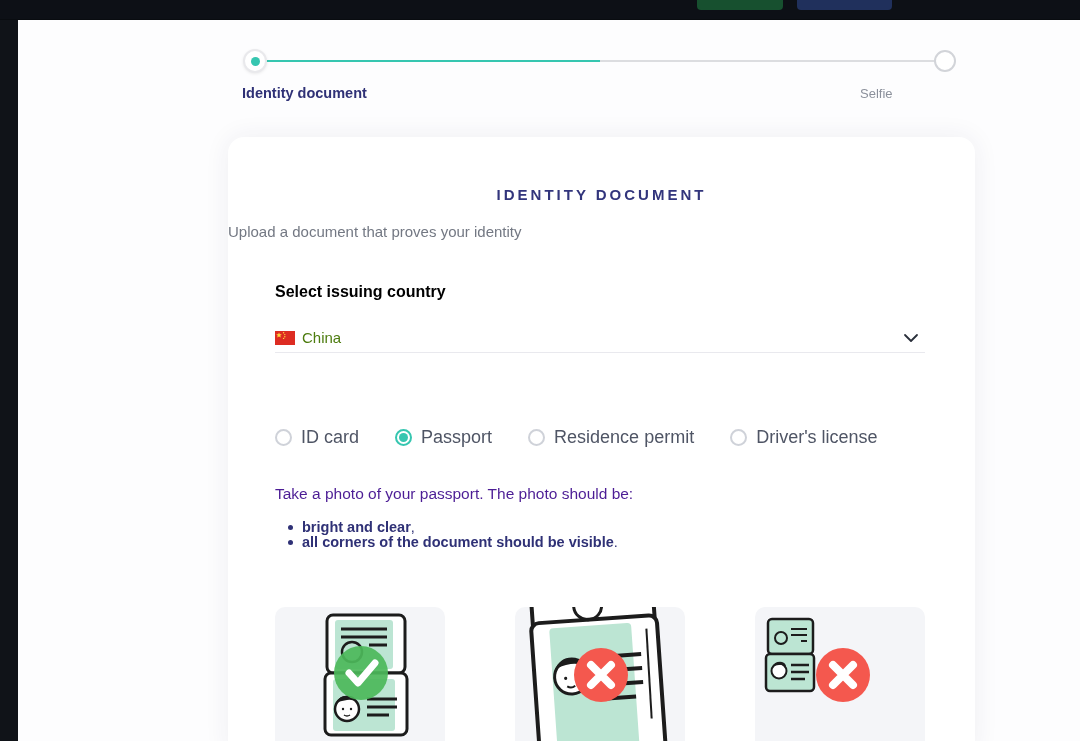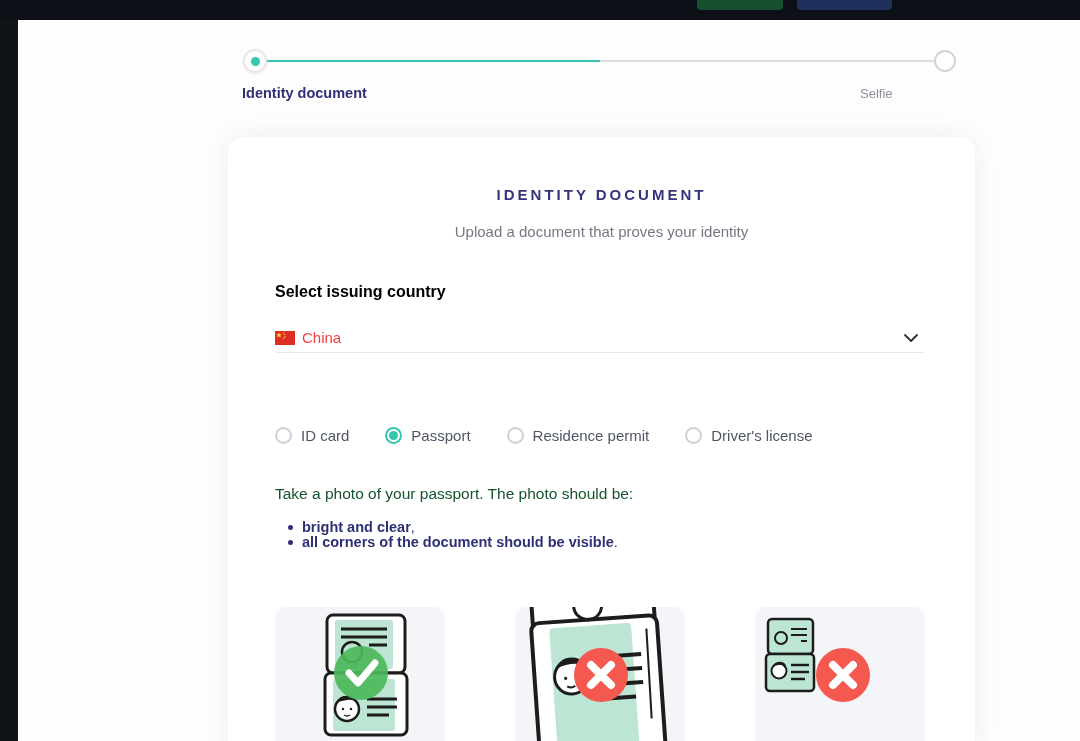--- a/index.html
+++ b/index.html
@@ -26,41 +26,41 @@
   .step-circle.upcoming { left:934px; top:50px; width:22px; height:22px; border:2px solid #d2d4d9; }
   .step-label-active { position:absolute; left:242px; top:85px; font-size:14.5px; font-weight:bold; color:#2f3176; }
   .step-label-upcoming { position:absolute; left:860px; top:86px; width:99px; text-align:left;
     font-size:13px; color:#8b909b; }
 
   
   .card { position:absolute; left:228px; top:137px; width:747px; height:620px; background:#fff;
     border-radius:16px; box-shadow:0 0 26px rgba(45,45,90,.07); }
   .card-title { position:absolute; left:0; top:49px; width:100%; text-align:center;
     font-size:15px; font-weight:bold; letter-spacing:3px; color:#32357c; }
-  .card-subtitle { position:absolute; left:0; top:86px; width:100%; text-align:center;
+  .card-subtitle { position:absolute; left:0; top:86px; width:100%; 
     font-size:15px; color:#737883; }
   .section-label { position:absolute; left:47px; font-size:16px; font-weight:bold; color:#000000; }
   .sec-country { top:146px; }
   .sec-doctype { top:250px; }
 
   .country-select { position:absolute; left:47px; top:186px; width:650px; height:30px;
     display:flex; align-items:center; border-bottom:1.5px solid #e9e9ee; cursor:pointer; }
   .flag { width:20px; height:14px; margin-right:7px; flex:0 0 auto; }
-  .country-name { font-size:15px; color:#ef4444; }
+  .country-name { font-size:15px; color:#4d7c0f; }
   .chevron { margin-left:auto; margin-right:6px; }
 
   .radio-row { position:absolute; left:47px; top:290px; display:flex; align-items:center; gap:36px; }
   .radio-item { display:flex; align-items:center; gap:9px; cursor:pointer; }
   .radio-circle { width:17px; height:17px; border-radius:50%; background:#fff; border:2px solid #cfd2d9; position:relative; }
   .radio-item.selected .radio-circle { border-color:#36c6b0; }
   .radio-item.selected .radio-circle::after { content:""; position:absolute; left:50%; top:50%;
     width:9px; height:9px; margin:-4.5px 0 0 -4.5px; border-radius:50%; background:#36c6b0; }
-  .radio-label { font-size:15px; color:#4f5565; }
-
-  .intro-text { position:absolute; left:47px; top:348px; font-size:15.5px; color:#14532d; }
+  .radio-label { font-size:18px; color:#4f5565; }
+
+  .intro-text { position:absolute; left:47px; top:348px; font-size:15.5px; color:#4c1d95; }
   .bullet { position:absolute; left:47px; display:flex; align-items:center; }
   .bullet .b-dot { width:5px; height:5px; border-radius:50%; background:#2f3176; margin:0 9px 0 13px; }
   .bullet .b-bold { font-size:14.5px; font-weight:bold; color:#2f3176; }
   .bullet .b-suffix { font-size:14.5px; color:#2f3176; }
   .bullet-1 { top:382px; } .bullet-2 { top:397px; }
 
   .examples { position:absolute; left:47px; top:470px; display:flex; gap:70px; }
   .example-tile { width:170px; height:150px; background:#f4f5f8; border-radius:10px; overflow:hidden; }
 </style>
 </head>

